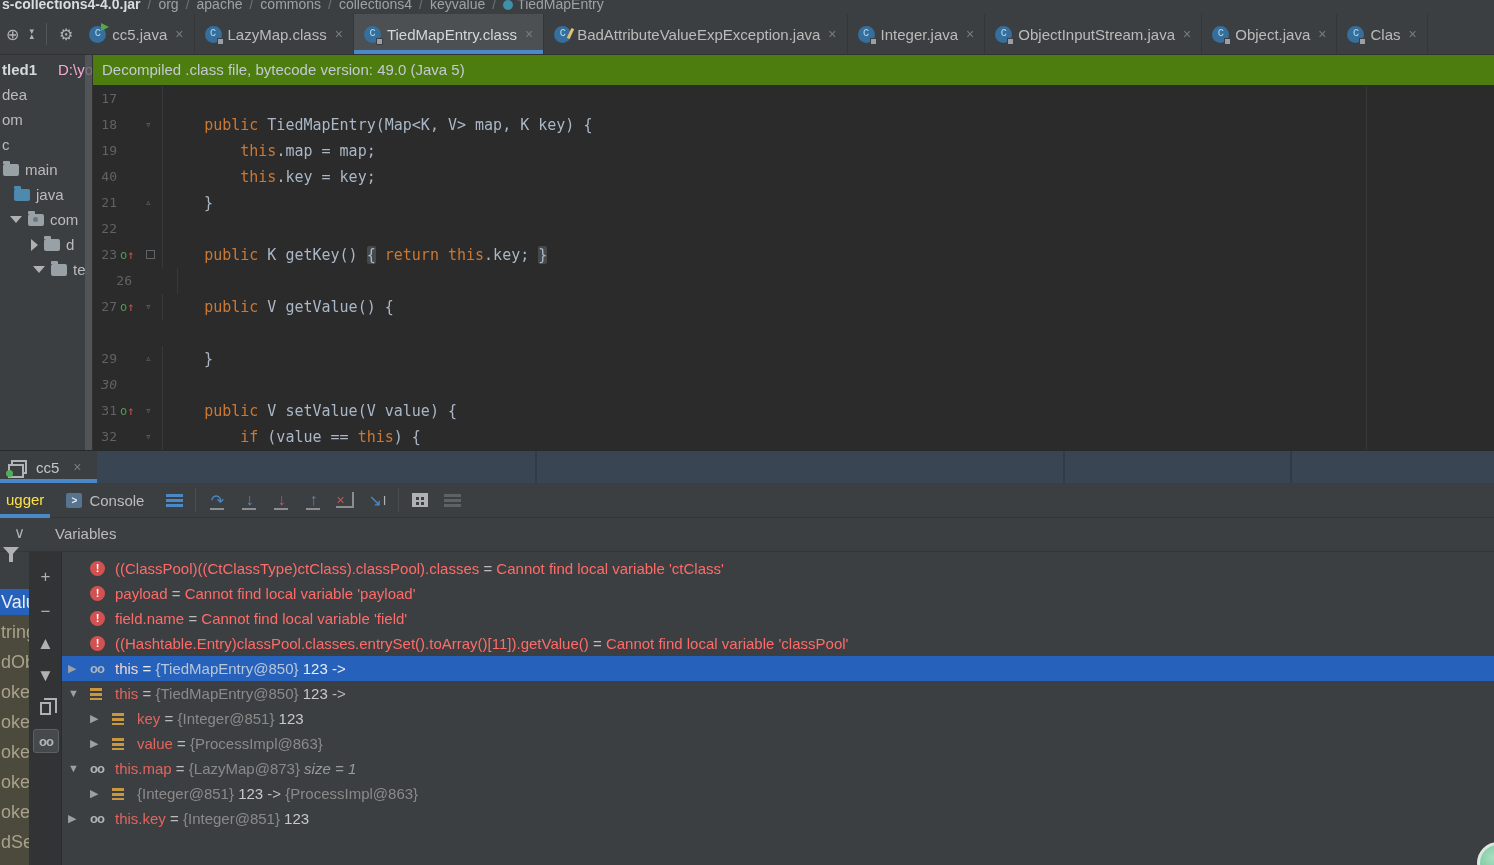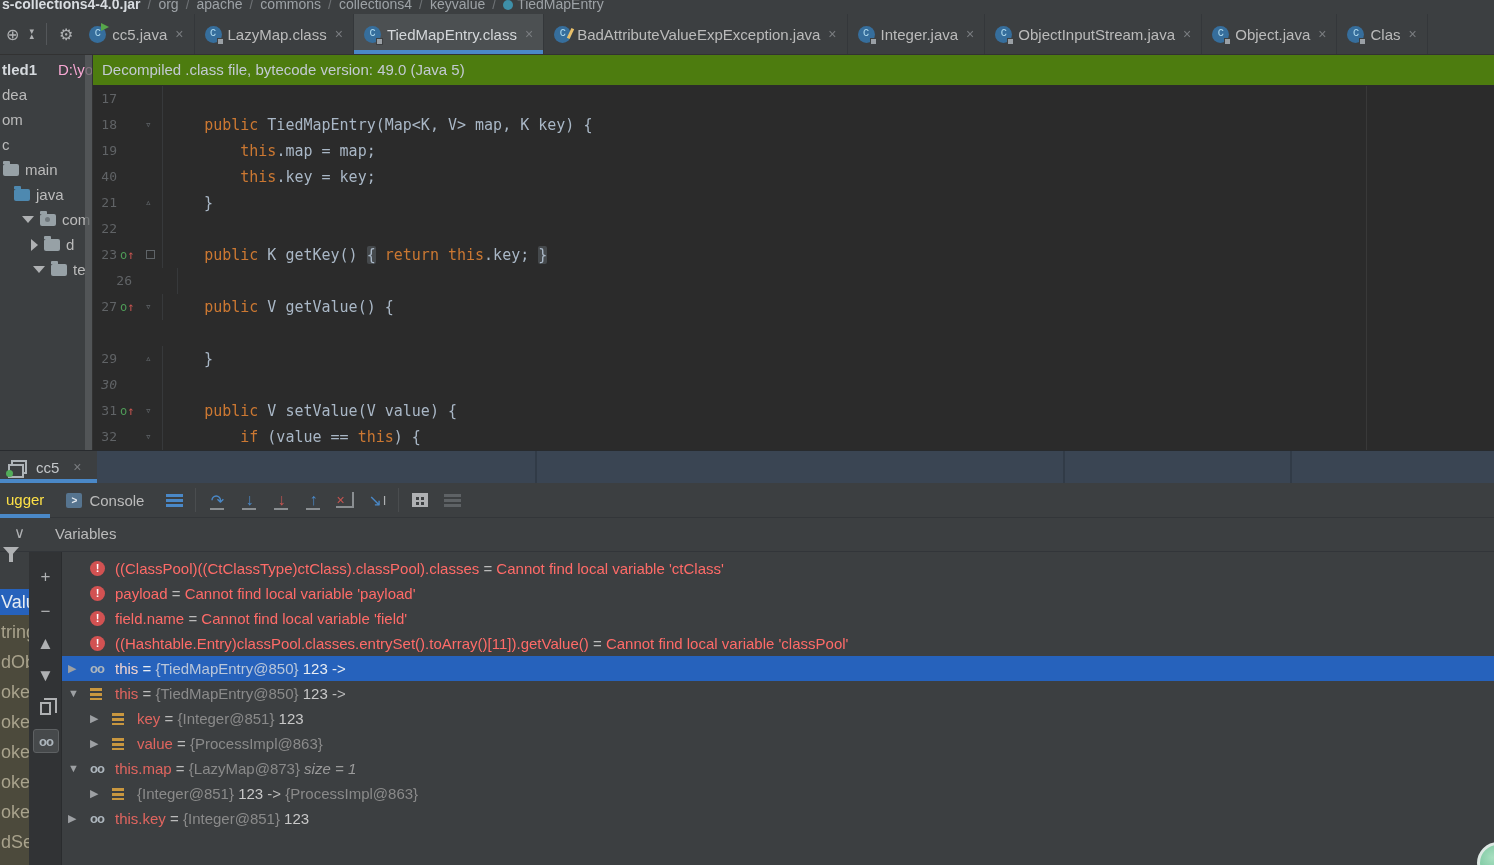--- a/index.html
+++ b/index.html
@@ -284,21 +284,21 @@
         <span>c</span>
       </div>
       <div class="ptree-row" style="top: 102px; left: 3px;">
         <span class="folder gray"></span>
         <span>main</span>
       </div>
       <div class="ptree-row" style="top: 127px; left: 14px;">
         <span class="folder blue"></span>
         <span>java</span>
       </div>
-      <div class="ptree-row" style="top: 152px; left: 22px;">
+      <div class="ptree-row" style="top: 152px; left: 10px;">
         <span class="tri down"></span>
         <span class="folder pkg"></span>
         <span>com</span>
       </div>
       <div class="ptree-row" style="top: 177px; left: 31px;">
         <span class="tri right"></span>
         <span class="folder gray"></span>
         <span>d</span>
       </div>
       <div class="ptree-row" style="top: 202px; left: 33px;">

